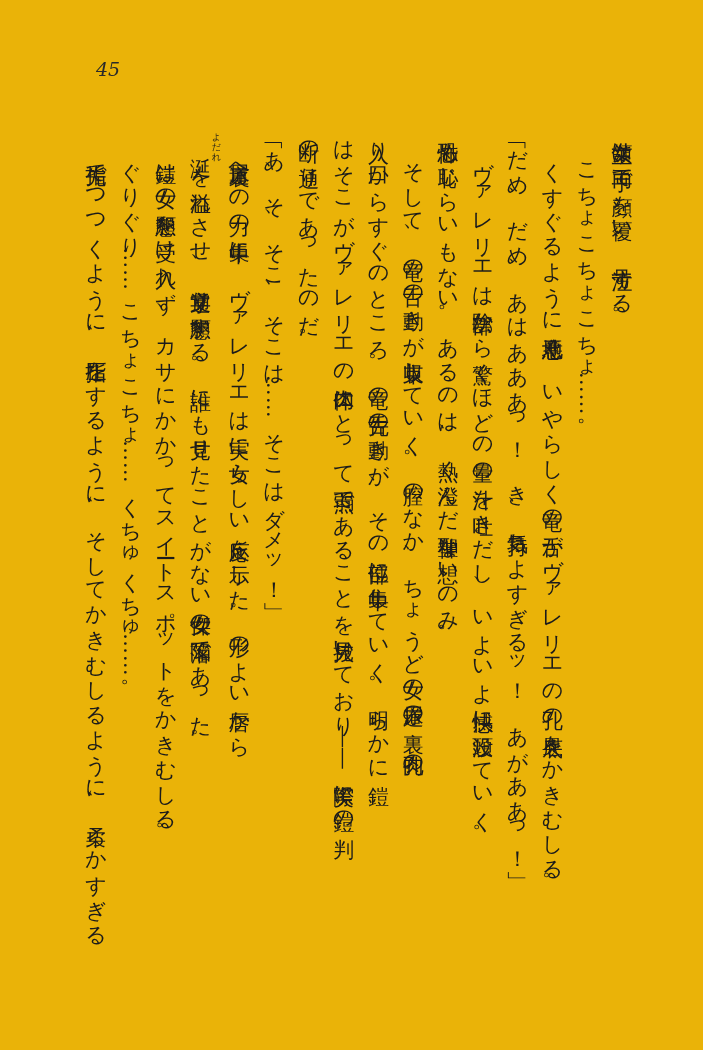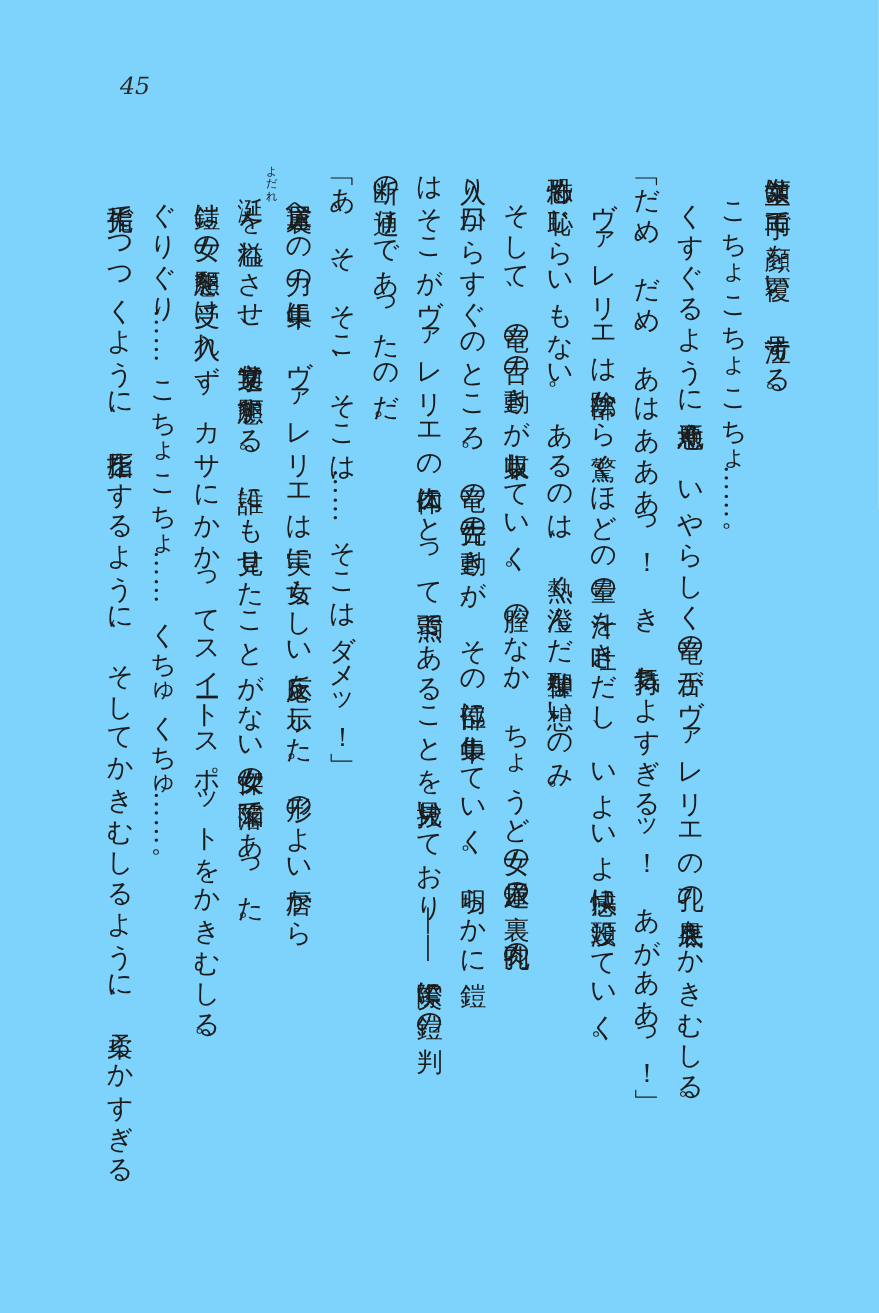--- a/index.html
+++ b/index.html
@@ -1,20 +1,20 @@
 <!DOCTYPE html>
 <html><head>
 <meta charset="utf-8">
 <style>
   html, body { margin: 0; padding: 0; }
   .page {
     position: relative;
     width: 703px;
     height: 1050px;
-    background: #7dd3fc;
+    background: #eab308;
     overflow: hidden;
     font-family: "DejaVu Serif", serif;
   }
   .page-number {
     position: absolute;
     left: 96px;
     top: 58px;
     font-size: 19px;
     font-style: italic;
     color: #2a2a2a;

